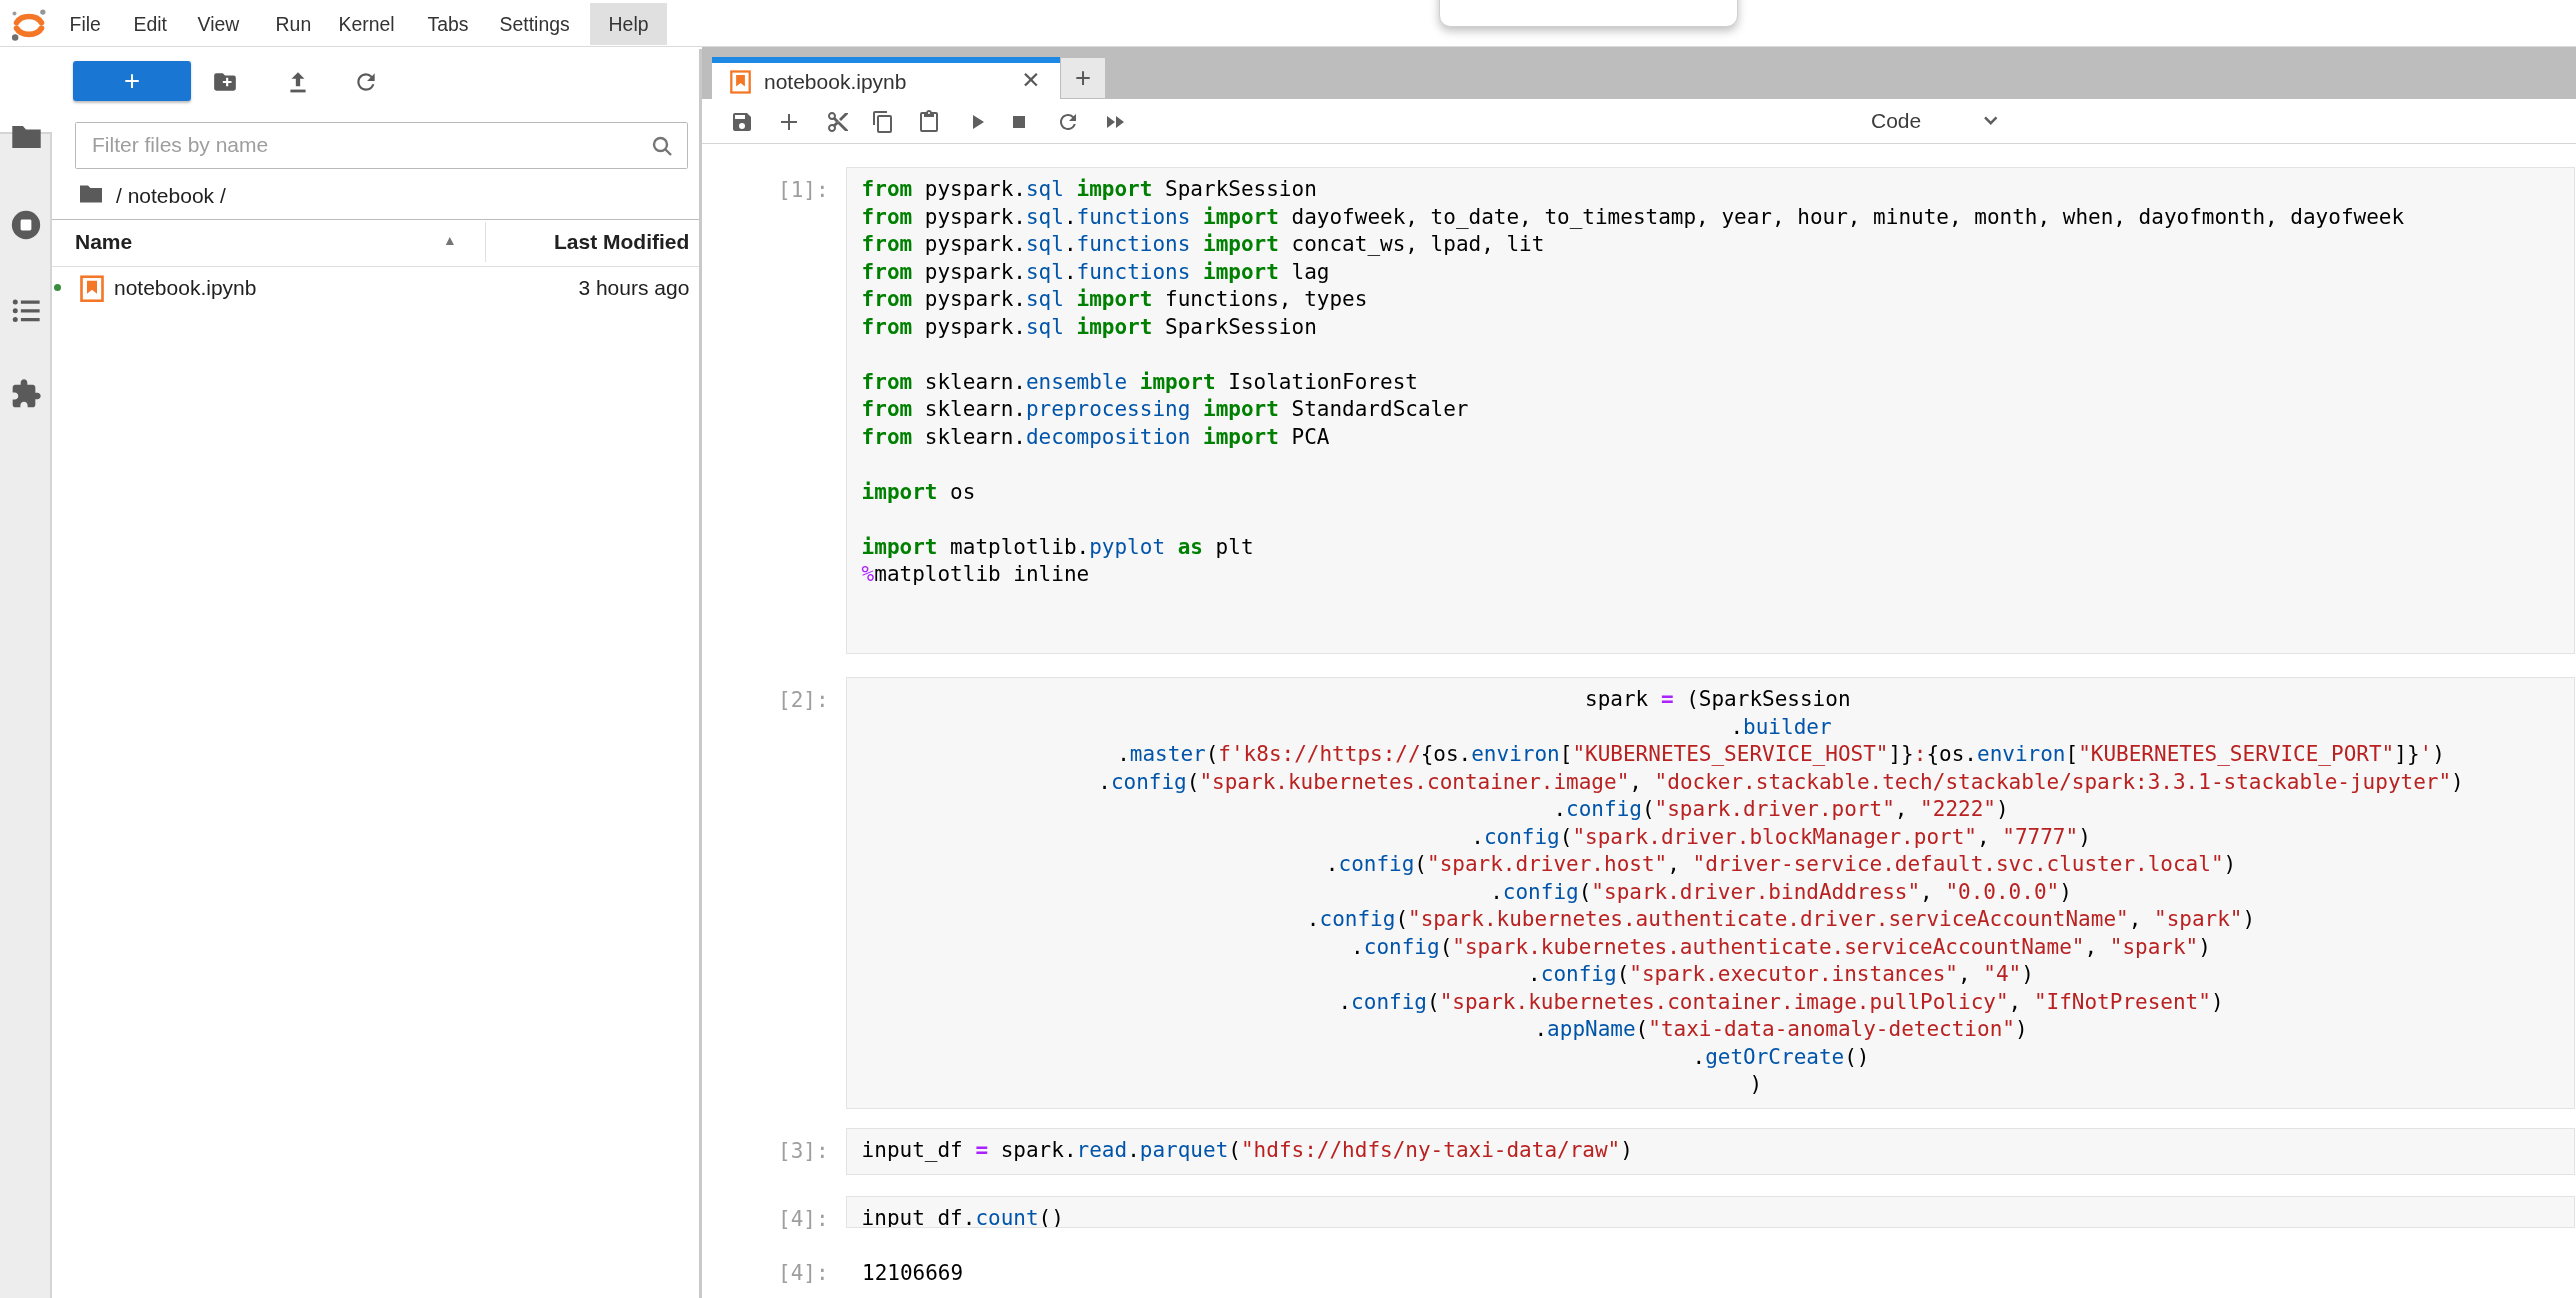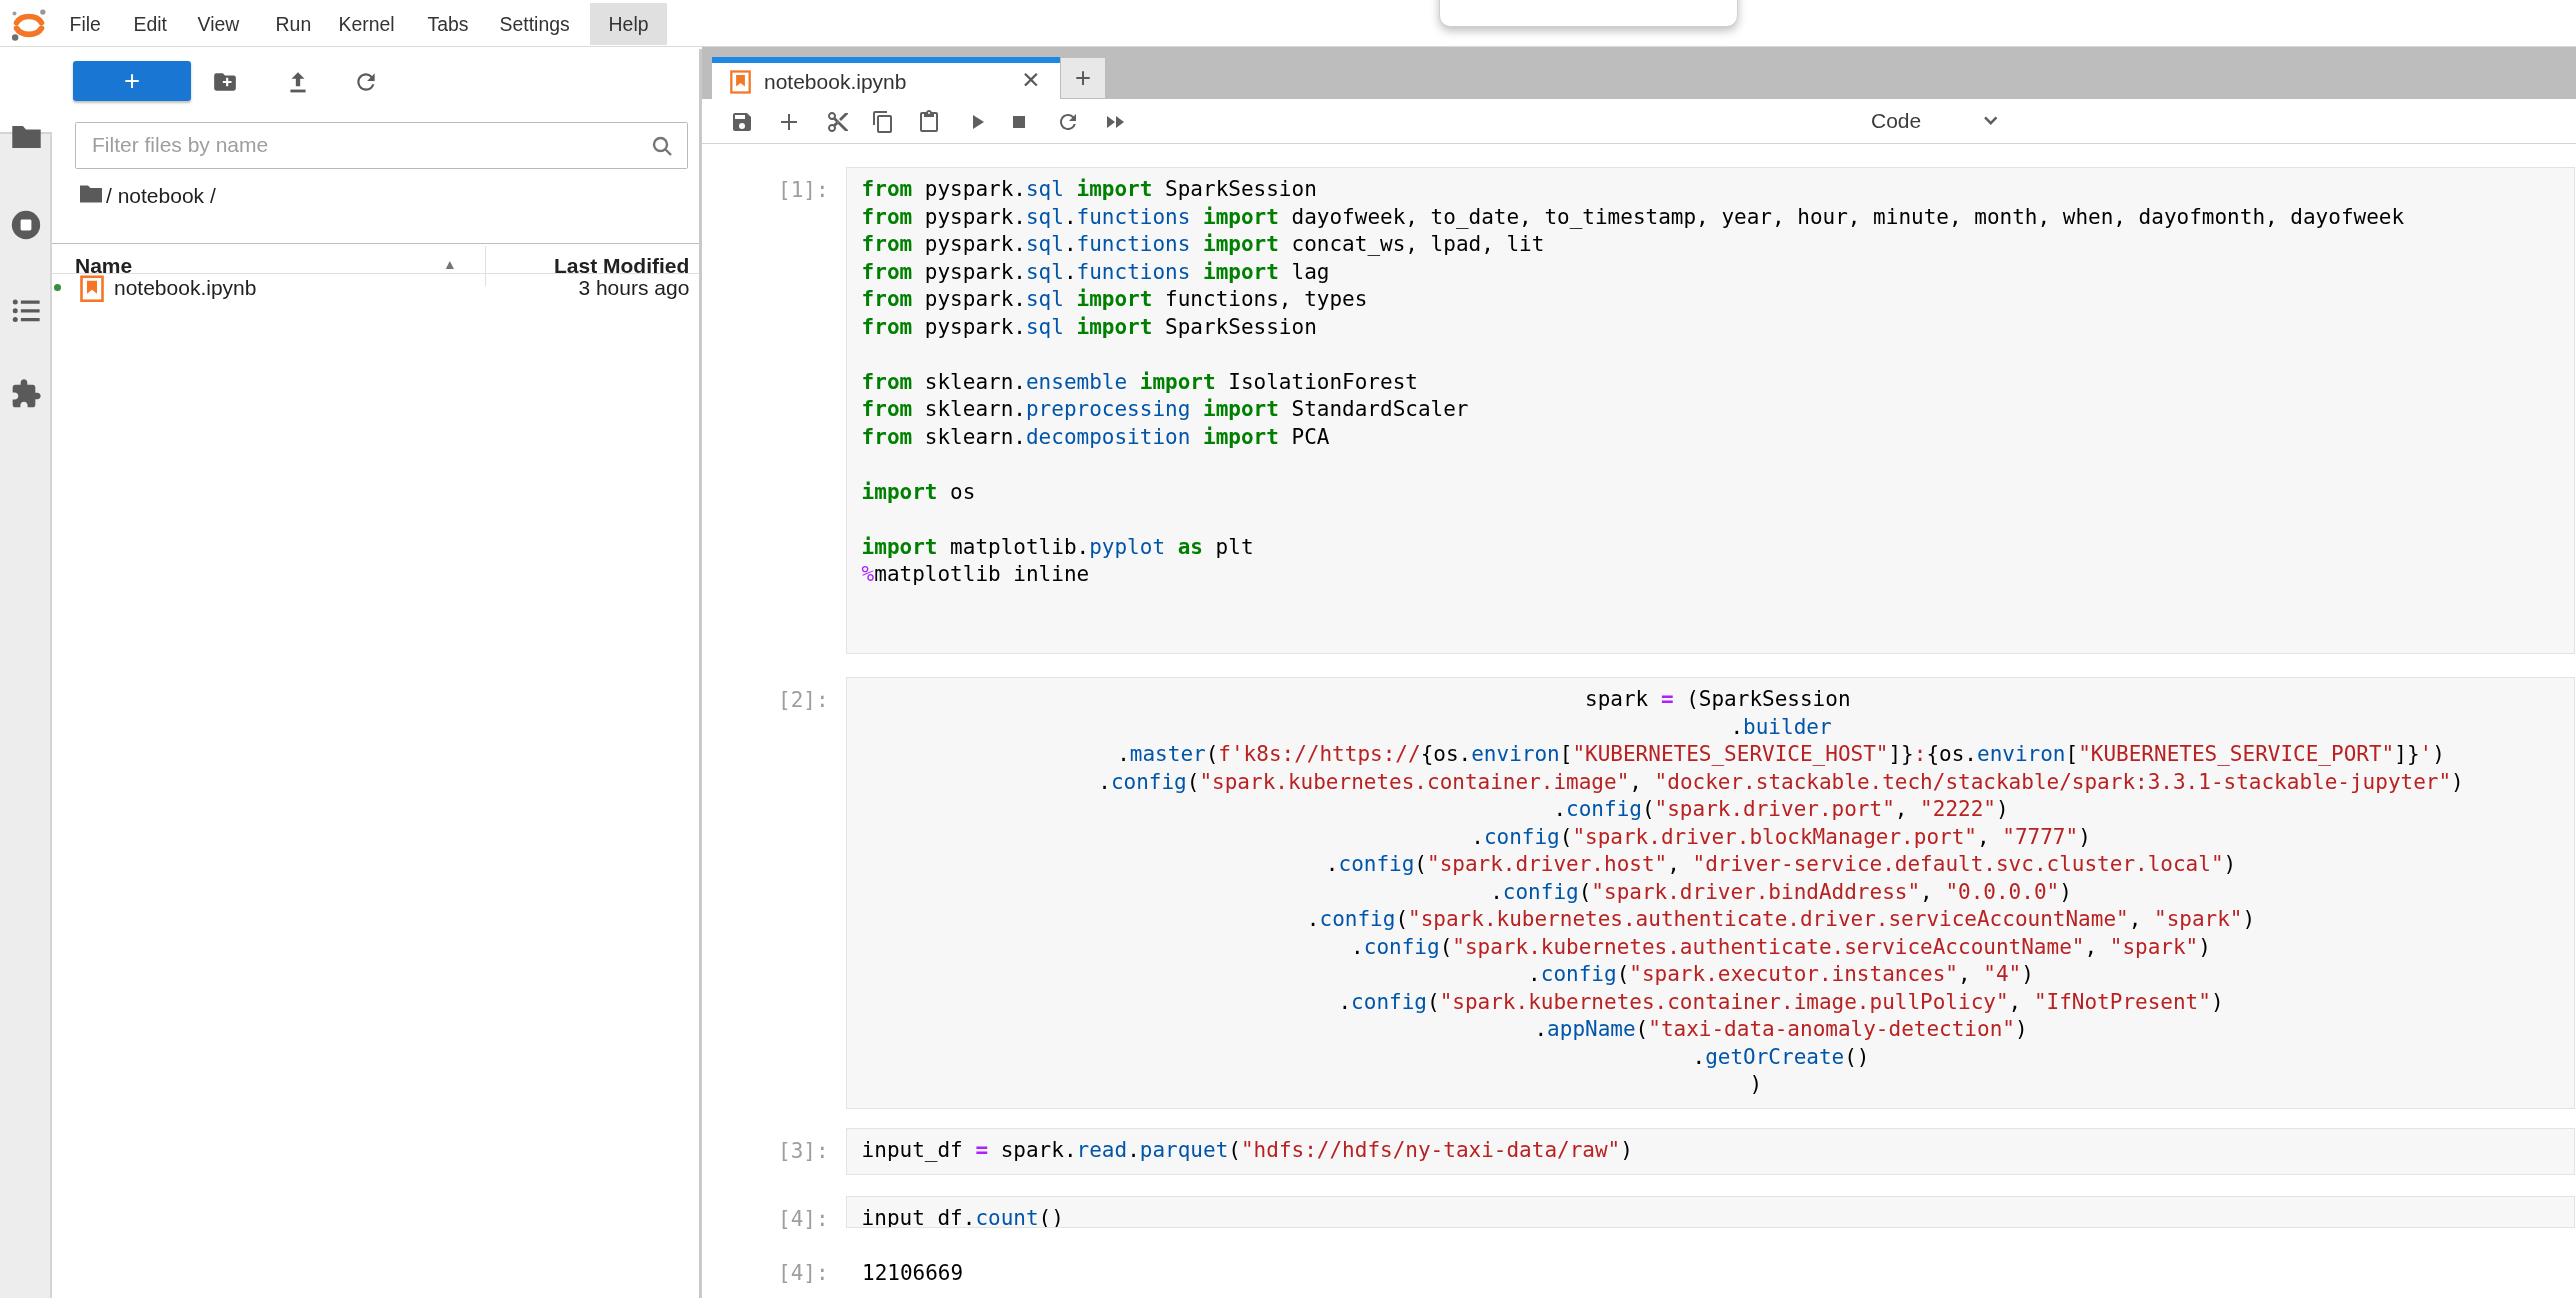--- a/index.html
+++ b/index.html
@@ -38,24 +38,24 @@
 
   #filter-box { position:absolute; left:23px; top:73px; width:613px; height:47px;
       border:1.6px solid #b9b9b9; border-radius:1.6px; background:#fff; }
   #filter-input { position:absolute; left:16px; top:0; width:550px; height:44px; border:none; outline:none;
       font-size:21px; color:#212121; font-family:"Liberation Sans",sans-serif; background:transparent; }
   #filter-input::placeholder { color:#9e9e9e; }
   #filter-search-icon { position:absolute; right:13px; top:10.5px; color:#757575; }
 
   #breadcrumb { position:absolute; left:27px; top:132px; height:29px; display:flex; align-items:center;
       font-size:21px; color:#212121; }
-  #breadcrumb .crumb-text { margin-left:3px;text-align:right; }
-
-  #listing-header { position:absolute; left:0px; top:170px; width:647px; height:31px;
-      border-top:1.6px solid #bdbdbd; border-bottom:0.8px solid #e0e0e0;margin-top:24px; }
+  #breadcrumb .crumb-text { margin-left:13px;text-align:right; }
+
+  #listing-header { position:absolute; left:0px; top:170px; width:647px; height:48px;
+      border-top:1.6px solid #bdbdbd; border-bottom:0.8px solid #e0e0e0; }
   #col-name { position:absolute; left:23px; top:9.7px; font-size:21px; font-weight:600; color:#212121; }
   #sort-caret { position:absolute; left:391px; top:13px; font-size:13.8px; color:#757575; }
   #col-divider { position:absolute; left:433px; top:1.6px; width:0.8px; height:40px; background:#e0e0e0; }
   #col-modified { position:absolute; right:9.7px; top:9.7px; font-size:21px; font-weight:600; color:#212121; }
 
   #file-row { position:absolute; left:0; top:215px; width:647px; height:49px; }
   #file-row .run-dot { position:absolute; left:1.6px; top:20px; width:7.3px; height:7.3px; border-radius:50%; background:#388e3c; }
   #file-row .nb-icon { position:absolute; left:27.5px; top:10.5px; }
   #file-row .file-name { position:absolute; left:62px; top:12px; font-size:21px; color:#212121; }
   #file-row .file-modified { position:absolute; right:9.7px; top:12px; font-size:21px; color:#212121; }

